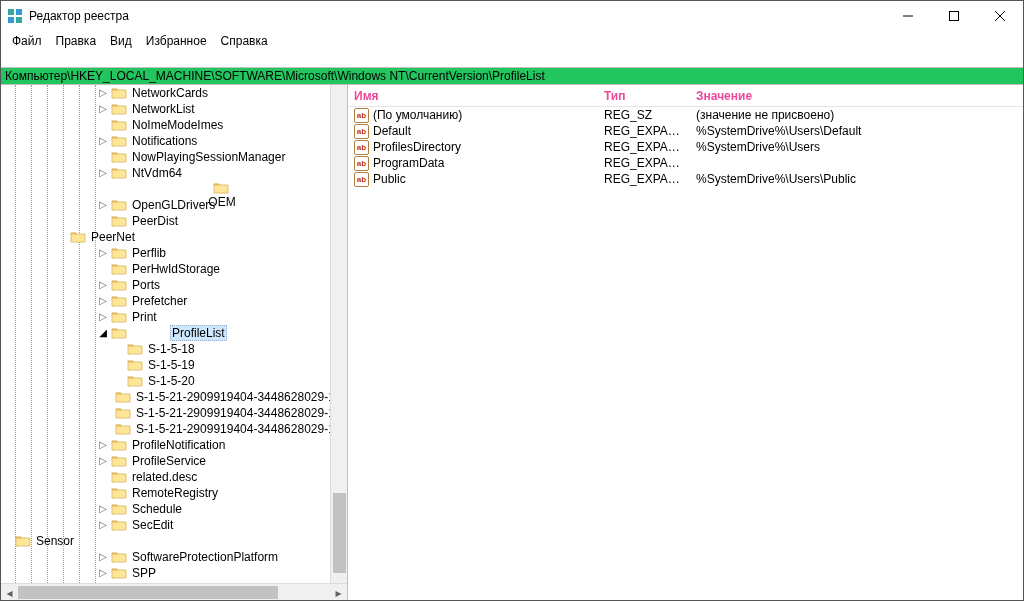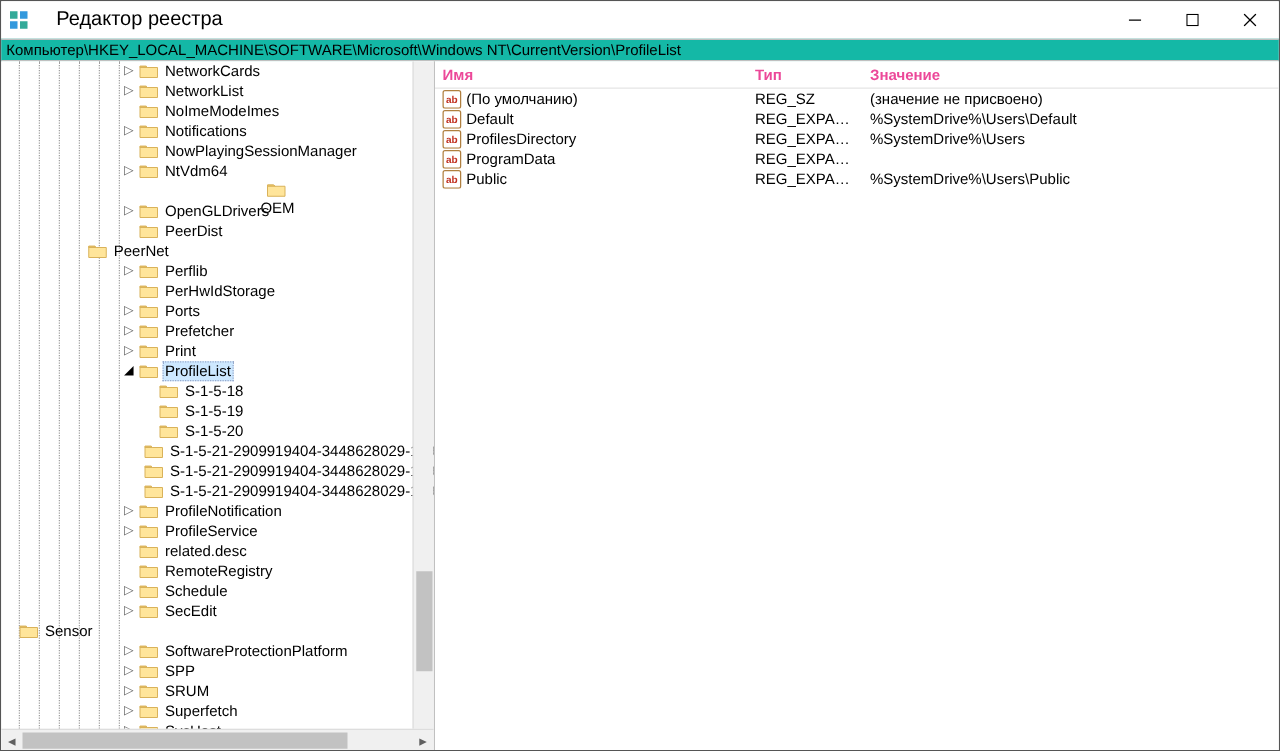--- a/index.html
+++ b/index.html
@@ -1,35 +1,35 @@
 <!DOCTYPE html>
 <html><head>
 <meta charset="utf-8">
 <style>
 * { margin: 0; padding: 0; box-sizing: border-box; font-family: "Segoe UI", Tahoma, sans-serif; font-size: 12px; }
 html, body { width: 1024px; height: 601px; overflow: hidden; background: #fff; }
 .window { width: 100%; height: 100%; display: flex; flex-direction: column; border: 1px solid #555; }
 .titlebar { height: 30px; display: flex; align-items: center; padding: 0 0 0 6px; background: #fff; }
 .titlebar .app-icon { width: 16px; height: 16px; margin-right: 6px; display: inline-flex; }
-.titlebar .title { flex: 1; font-size: 16px; margin-left: 16px; }
+.titlebar .title { flex: 1; font-size: 12px; }
 .win-controls { display: flex; height: 100%; }
 .win-btn { width: 46px; height: 100%; display: flex; align-items: center; justify-content: center; cursor: default; }
 .menubar { height: 20px; display: flex; align-items: center; padding: 0 4px; background: #fff; }
 .menubar .menu-item { padding: 2px 7px; cursor: default; }
-.pathbar { height: 18px; border-top: 1px solid #c0c0c0; border-bottom: 1px solid #c0c0c0; padding: 1px 4px; background: #14b8a6; font-size: 11.5px; display: flex; align-items: center; }
+.pathbar { height: 18px; border-top: 1px solid #c0c0c0; border-bottom: 1px solid #c0c0c0; padding: 1px 4px; background: #22c55e; font-size: 11.5px; display: flex; align-items: center; margin-top: 16px; }
 .content { flex: 1; display: flex; min-height: 0; }
 .tree-pane { width: 347px; border-right: 1px solid #c0c0c0; position: relative; overflow: hidden; background: #fff; }
 .tree-scroll { position: absolute; inset: 0; overflow: hidden; }
 .tree { position: relative; }
 .tree-row { height: 16px; display: flex; align-items: center; white-space: nowrap; position: relative; }
 .tree-row .expander { width: 12px; height: 12px; display: inline-flex; align-items: center; justify-content: center; margin-right: 2px; color: #666; font-size: 10px; transform: translateY(-1px); cursor: default; }
 .tree-row .expander.open { color: #000; }
 .tree-row .folder-icon { width: 16px; height: 14px; margin-right: 3px; display: inline-flex; }
 .tree-row .label { padding: 0 2px; cursor: default; }
-.tree-row.selected .label { background: #cde8ff; border: 1px dotted #9ac; padding: 0 1px; }
+.tree-row.selected .label { background: #cde8ff; border: 1px dotted #9ac; padding: 0 1px; margin-left: 40px; }
 .lines { position: absolute; left: 0; top: 0; pointer-events: none; }
 .vline { position: absolute; width: 0; border-left: 1px dotted #a0a0a0; }
 .hbar { position: absolute; left: 0; bottom: 0; right: 0; height: 17px; background: #f0f0f0; border-top: 1px solid #ddd; }
 .hbar .thumb { position: absolute; top: 2px; height: 13px; background: #c2c2c2; }
 .hbar .arrow { position: absolute; top: 0; width: 17px; height: 17px; display:flex; align-items:center; justify-content:center; color:#606060; }
 .tree-vscroll { position: absolute; right: 0; top: 0; bottom: 17px; width: 17px; background: #f0f0f0; border-left: 1px solid #ddd; }
 .tree-vscroll .thumb { position: absolute; left: 2px; width: 13px; background: #c2c2c2; }
 .list-pane { flex: 1; overflow: hidden; background: #fff; }
 .list-header { height: 22px; display: flex; align-items: center; border-bottom: 1px solid #e5e5e5; }
 .list-header .col { padding: 0 6px; height: 100%; display: flex; align-items: center; border-right: 1px solid transparent; color: #ec4899; cursor: default; font-weight: bold; }
@@ -71,20 +71,27 @@
         </div>
       <div class="win-btn close">
           <svg width="10" height="10">
             <line x1="0" y1="0" x2="10" y2="10" stroke="#000" stroke-width="1"></line>
             <line x1="10" y1="0" x2="0" y2="10" stroke="#000" stroke-width="1"></line>
           </svg>
         </div>
     </div>
   </div>
 
+  <div class="menubar" id="menubar">
+      <div class="menu-item">Файл</div>
+      <div class="menu-item">Правка</div>
+      <div class="menu-item">Вид</div>
+      <div class="menu-item">Избранное</div>
+      <div class="menu-item">Справка</div>
+    </div>
 
   <div class="pathbar">
     <span>Компьютер\HKEY_LOCAL_MACHINE\SOFTWARE\Microsoft\Windows NT\CurrentVersion\ProfileList</span>
   </div>
 
   <div class="content">
     <div class="tree-pane">
       <div class="tree-scroll">
         <div class="lines" id="tree-lines" style="height: 608px;">
             <div class="vline" style="left: 14px; top: 0px; height: 608px;"></div>

